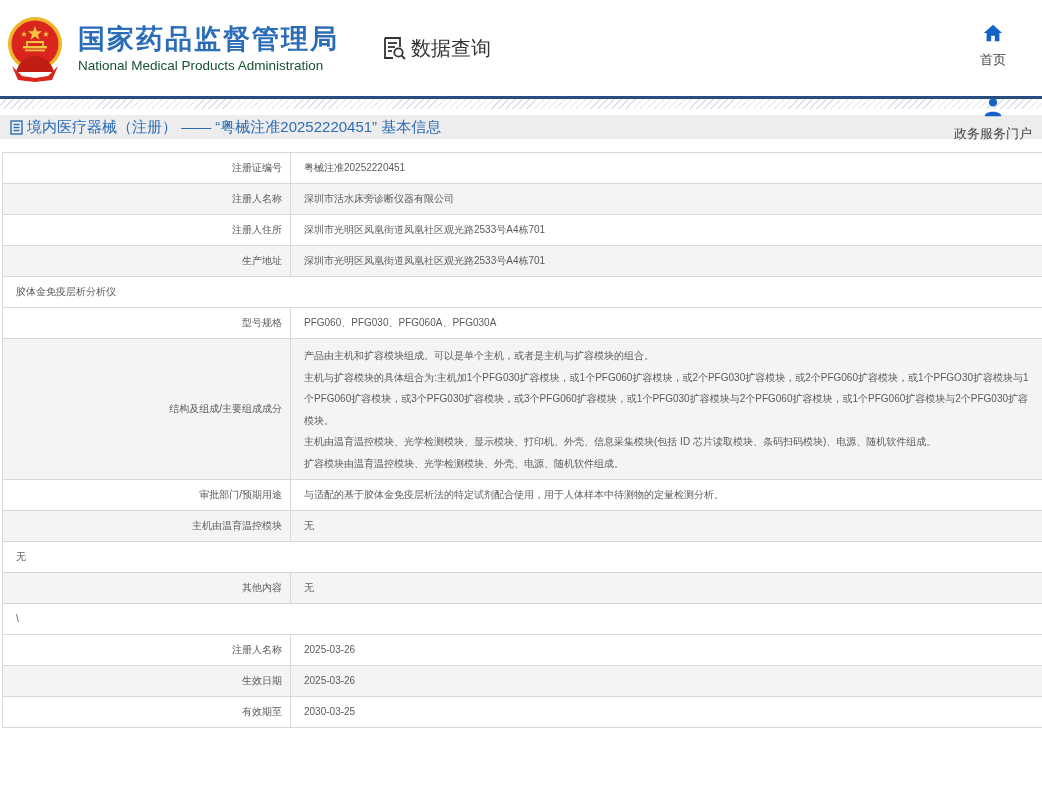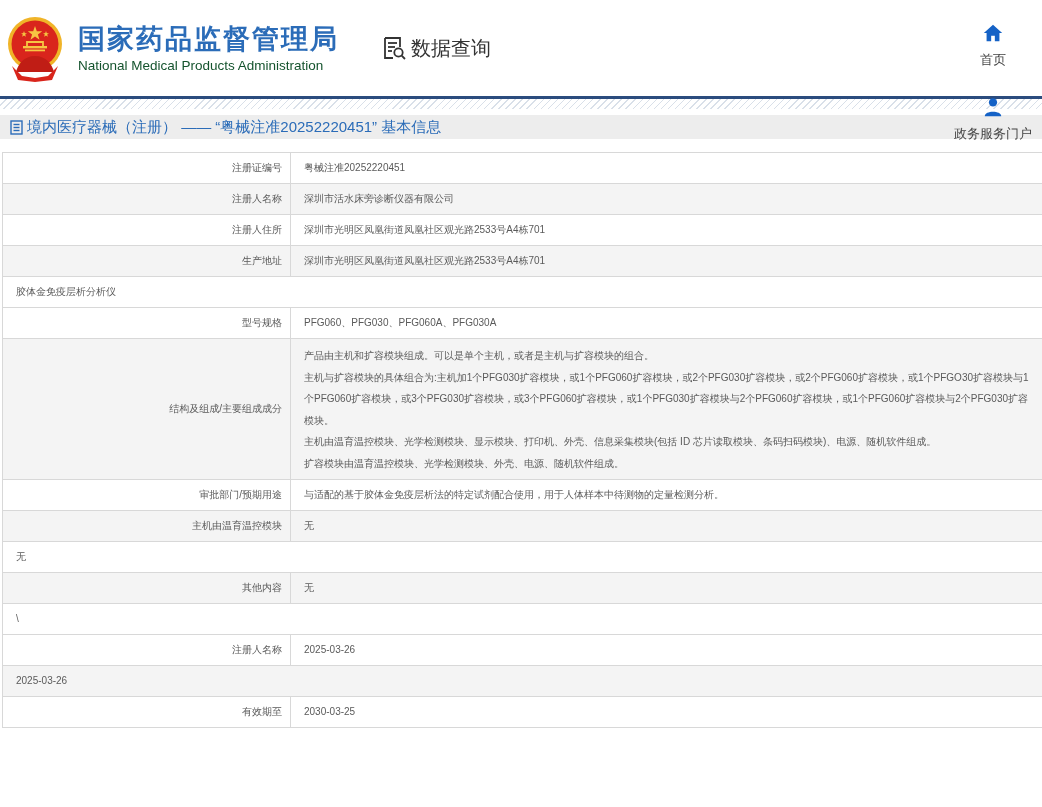--- a/index.html
+++ b/index.html
@@ -171,20 +171,21 @@
     <div class="cell value">\</div>
   </div>
 
 
   <div class="row">
     <div class="cell label">注册人名称</div>
     <div class="cell value">2025-03-26</div>
   </div>
 
   <div class="row alt">
+    <div class="cell label">生效日期</div>
     <div class="cell value">2025-03-26</div>
   </div>
 
   <div class="row">
     <div class="cell label">有效期至</div>
     <div class="cell value">2030-03-25</div>
   </div>
 </div>
 
 </body></html>

